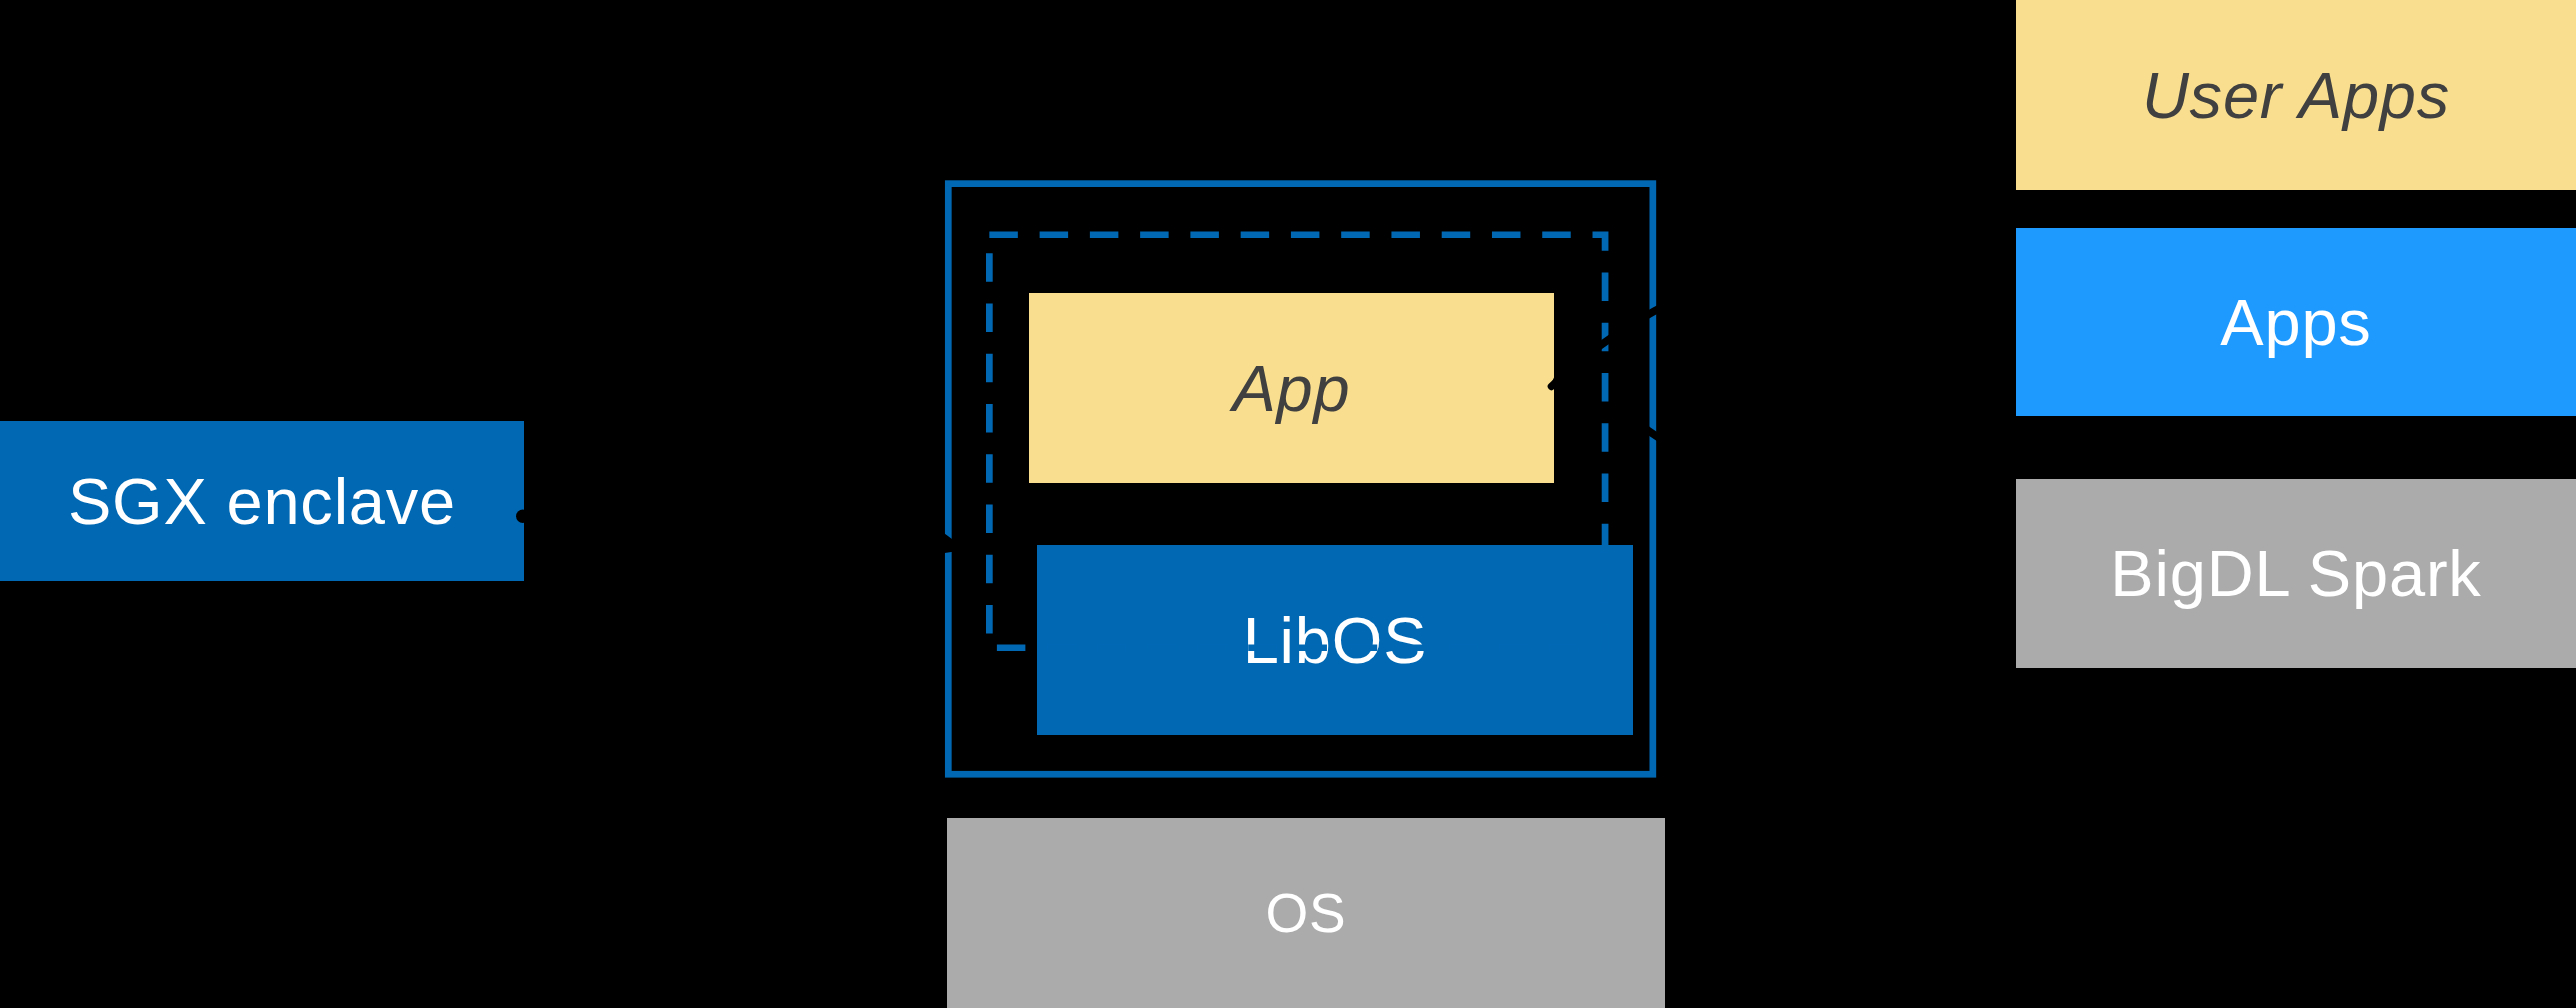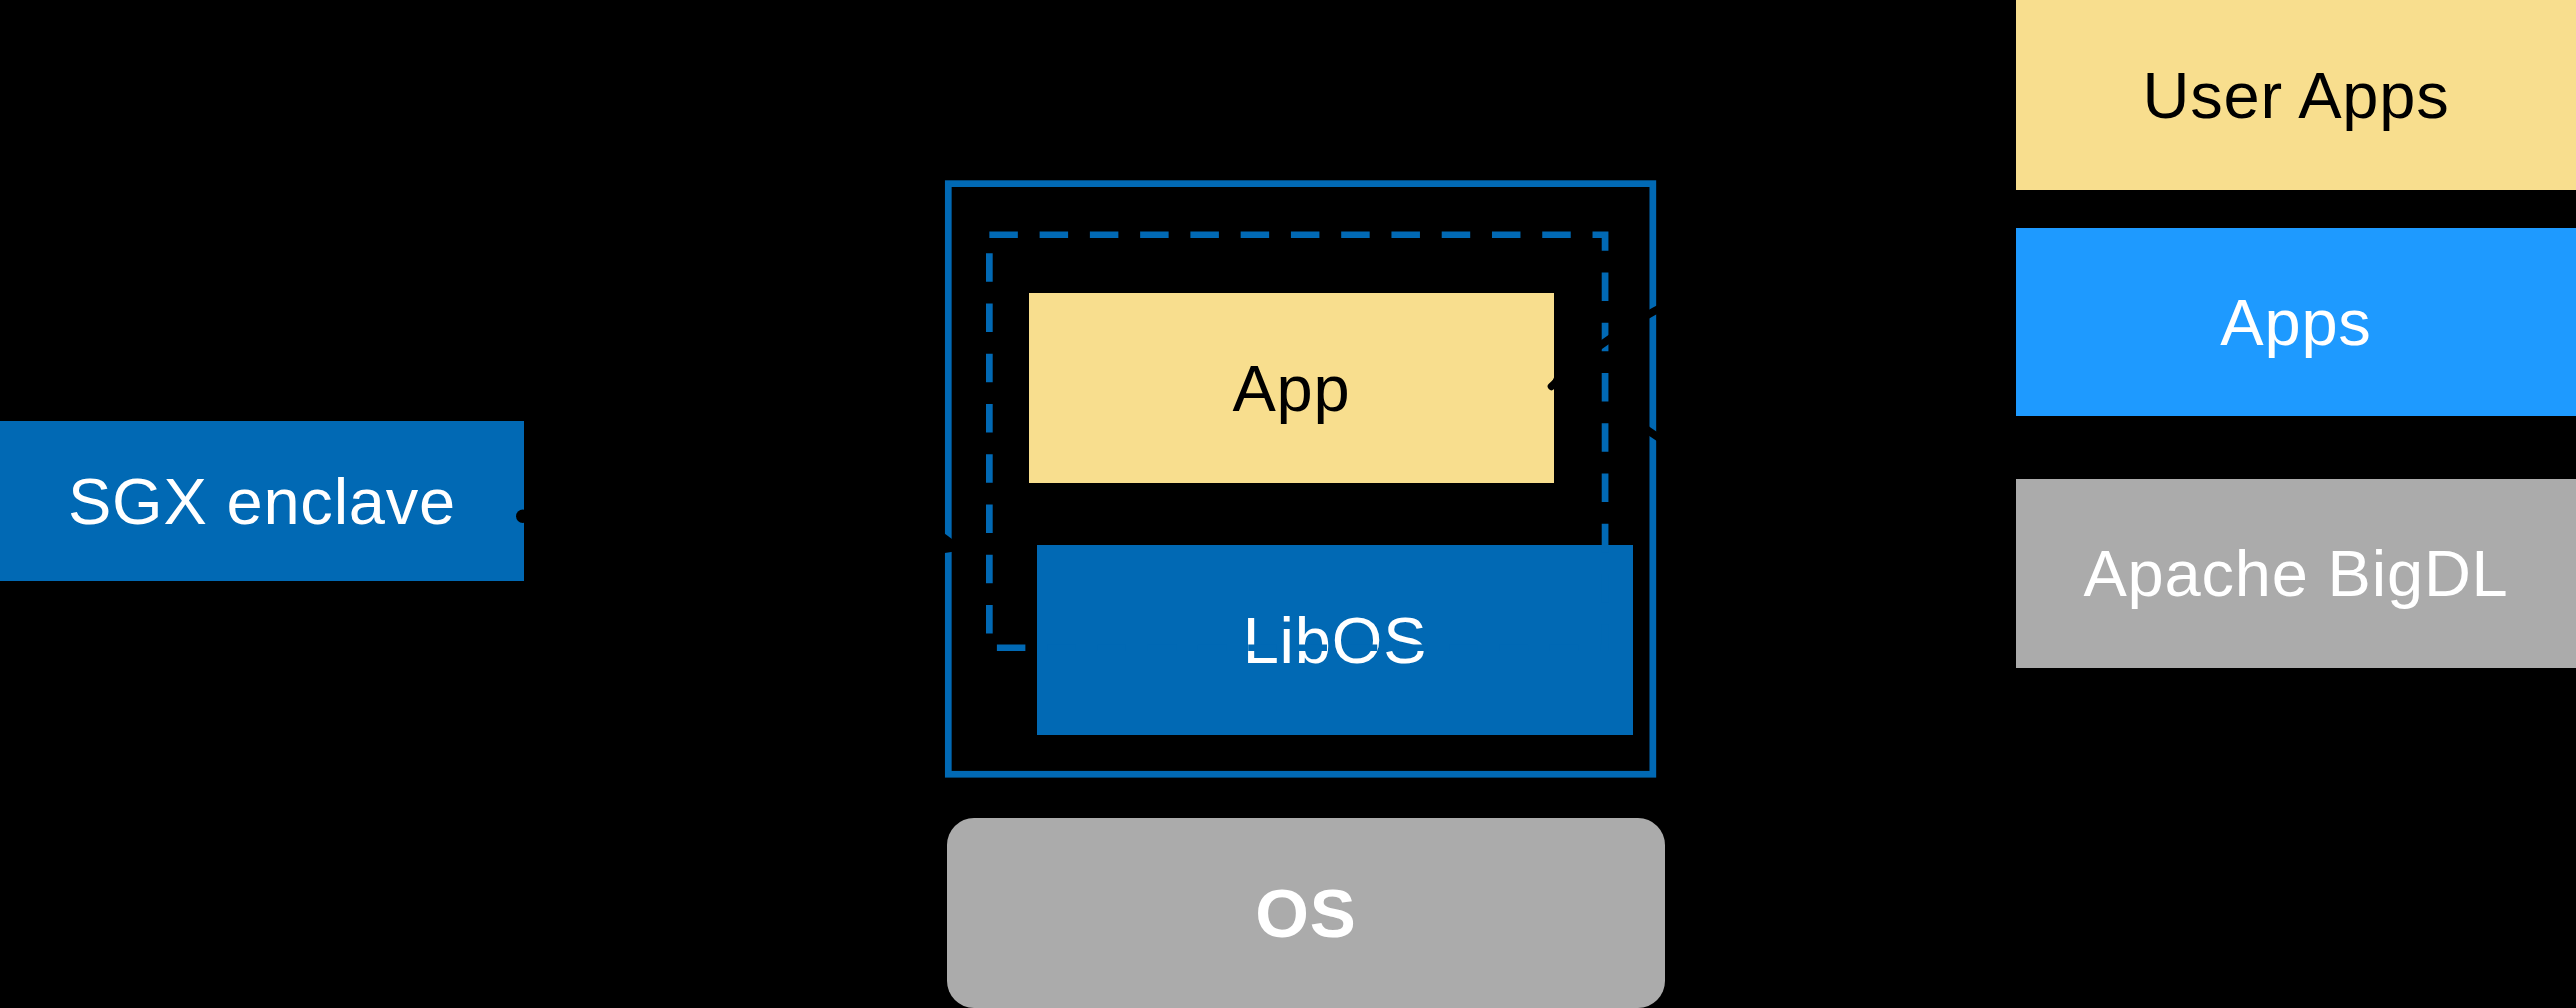--- a/index.html
+++ b/index.html
@@ -18,28 +18,28 @@
   .box {
     position: absolute;
     display: flex;
     align-items: center;
     justify-content: center;
     font-size: 65px;
     letter-spacing: 0.8px;
     white-space: nowrap;
   }
   .blue-fill   { background: #0169B4; color: #FFFFFF; }
-  .yellow-fill { background: #F8DE8E; color: #000000; }
+  .yellow-fill { background: #F8DE8E; color: #404040; font-style: italic; }
   .gray-fill   { background: #ABABAB; color: #FFFFFF; }
   .bright-blue-fill { background: #1E9AFF; color: #FFFFFF; }
 
   .sgx-box     { left: 0px;    top: 421px; width: 524px; height: 160px; }
   .app-box     { left: 1029px; top: 293px; width: 525px; height: 190px; }
   .libos-box   { left: 1037px; top: 545px; width: 596px; height: 190px; }
-  .os-box      { left: 947px; top: 818px; width: 718px; height: 190px; font-weight: bold; font-size: 69px; border-radius: 27px; }
+  .os-box      { left: 947px; top: 818px; width: 718px; height: 190px; font-weight: normal; font-size: 55px; }
   .userapps-box{ left: 2016px; top: 0px;   width: 560px; height: 190px; }
   .bigdl-box   { left: 2016px; top: 228px; width: 560px; height: 188px; }
   .spark-box   { left: 2016px; top: 479px; width: 560px; height: 189px; }
 
   .overlay-svg {
     position: absolute;
     left: 0;
     top: 0;
     width: 2576px;
     height: 1009px;
@@ -65,21 +65,21 @@
     <span>OS</span>
   </div>
 
   <div class="box yellow-fill userapps-box">
     <span>User Apps</span>
   </div>
   <div class="box bright-blue-fill bigdl-box">
     <span>Apps</span>
   </div>
   <div class="box gray-fill spark-box">
-    <span>Apache BigDL</span>
+    <span>BigDL Spark</span>
   </div>
 
   <svg class="overlay-svg" viewBox="0 0 3075 1204" xmlns="http://www.w3.org/2000/svg">
     <defs>
       <marker id="arrowhead" markerUnits="userSpaceOnUse" markerWidth="34" markerHeight="28" refX="30" refY="14" orient="auto">
         <path d="M0,0 L34,14 L0,28 Z" fill="#000000"></path>
       </marker>
     </defs>
 
     <rect x="1132" y="219" width="841" height="705" fill="none" stroke="#0169B4" stroke-width="8"></rect>

